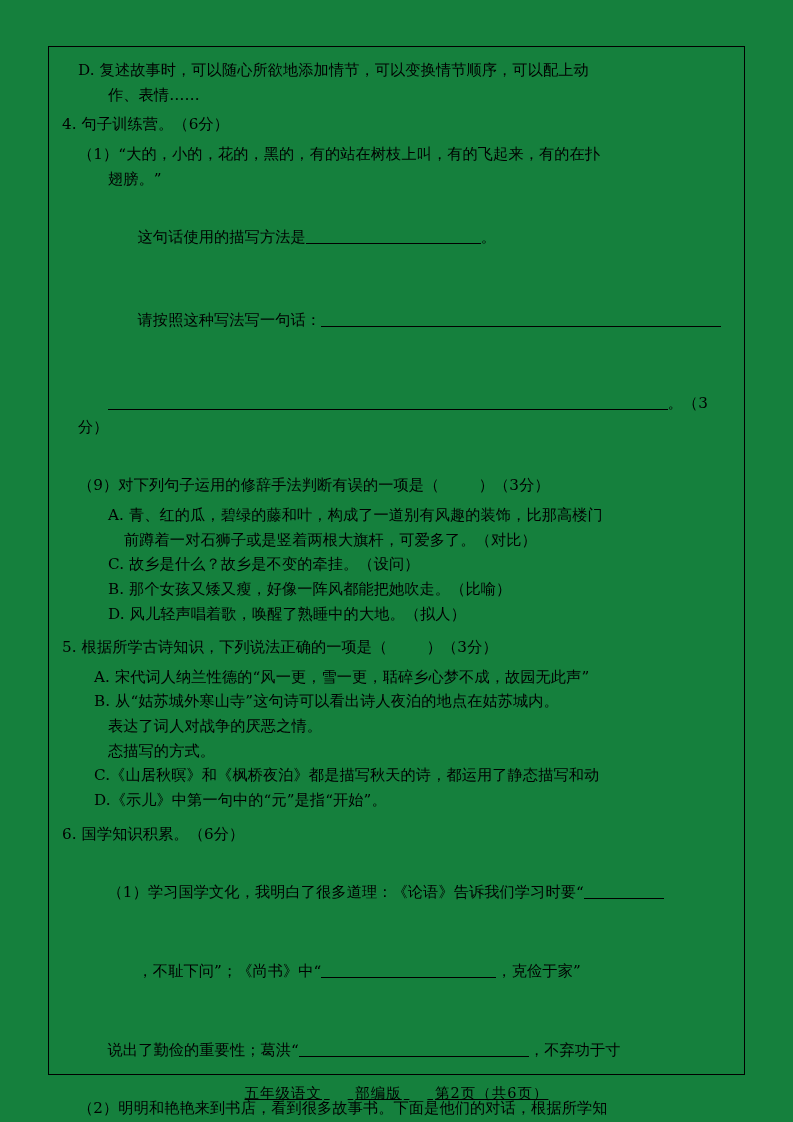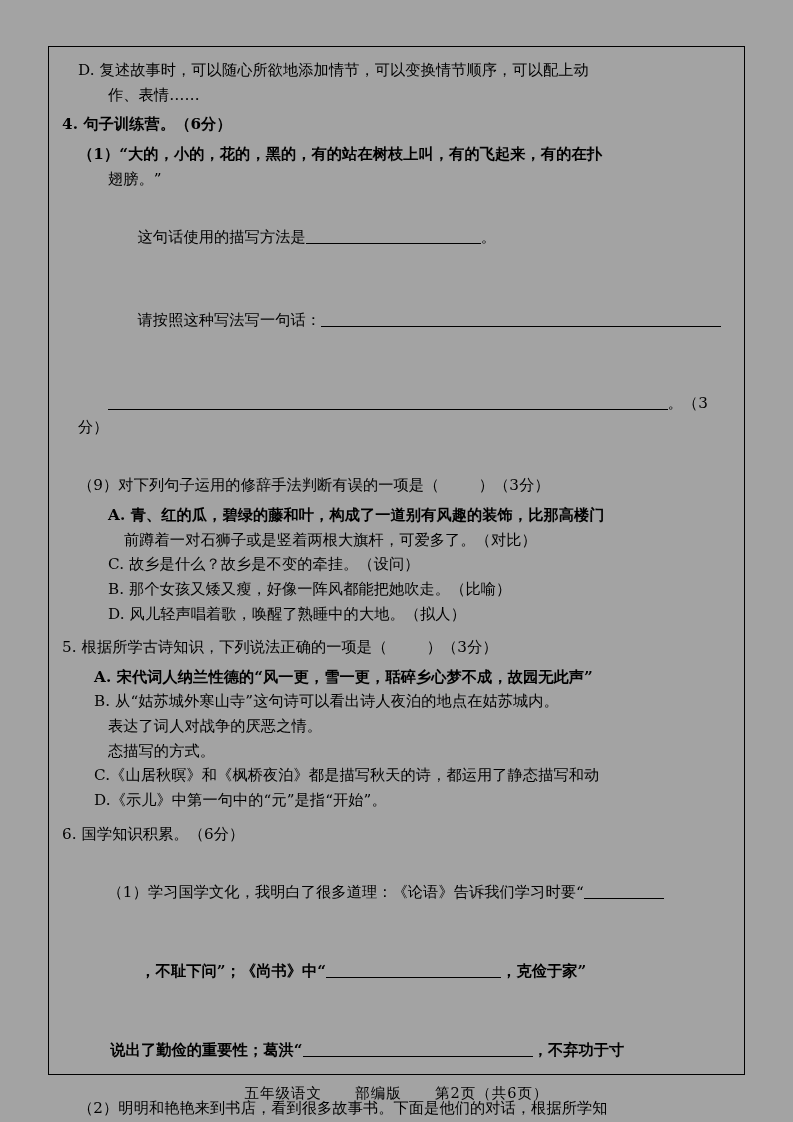--- a/index.html
+++ b/index.html
@@ -13,21 +13,21 @@
     font-family: "DejaVu Serif", "Liberation Serif", serif;
     color: #000;
     position: relative;
     overflow: hidden;
   }
   .page {
     position: absolute;
     left: 0; top: 0;
     width: 793px;
     height: 1122px;
-    background: #a3a3a3;
+    background: #15803d;
   }
   .exam-border {
     position: absolute;
     left: 48px;
     top: 46px;
     width: 697px;
     height: 1029px;
     border: 1px solid #000;
     box-sizing: border-box;
   }
@@ -60,23 +60,24 @@
   .u-400 { width: 400px; }
   .u-560 { width: 560px; }
   .footer {
     position: absolute;
     left: 0;
     top: 1084px;
     width: 793px;
     text-align: center;
     font-size: 14.5px;
     letter-spacing: 1px;
+    text-decoration: underline;
   }
   .footer span { margin: 0 2px; }
-  .gap-sm { margin-top: 5px; font-weight: bold; }
+  .gap-sm { margin-top: 5px; }
   .gap-md { margin-top: 9px; }
 </style>
 </head>
 <body>
 
 <div class="page">
   <div class="exam-border"></div>
 
   <div class="content">
 

